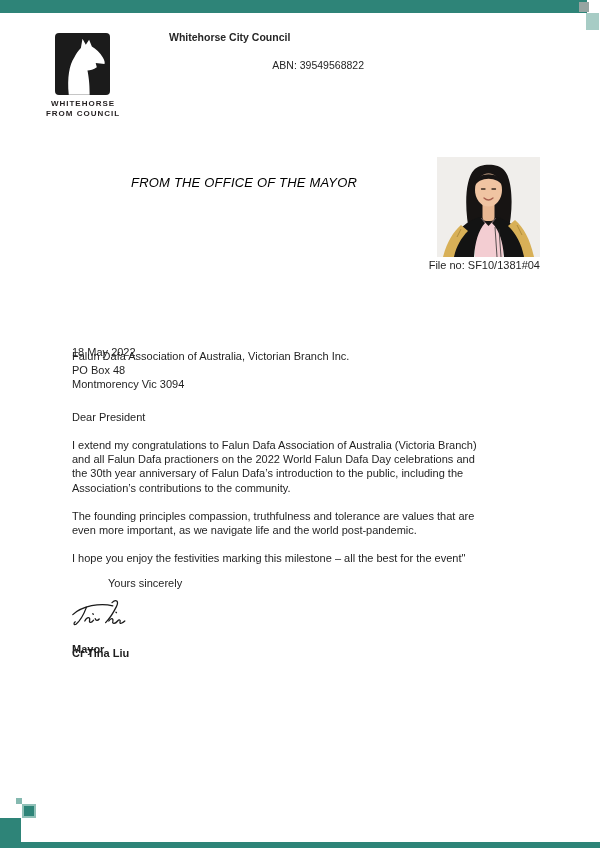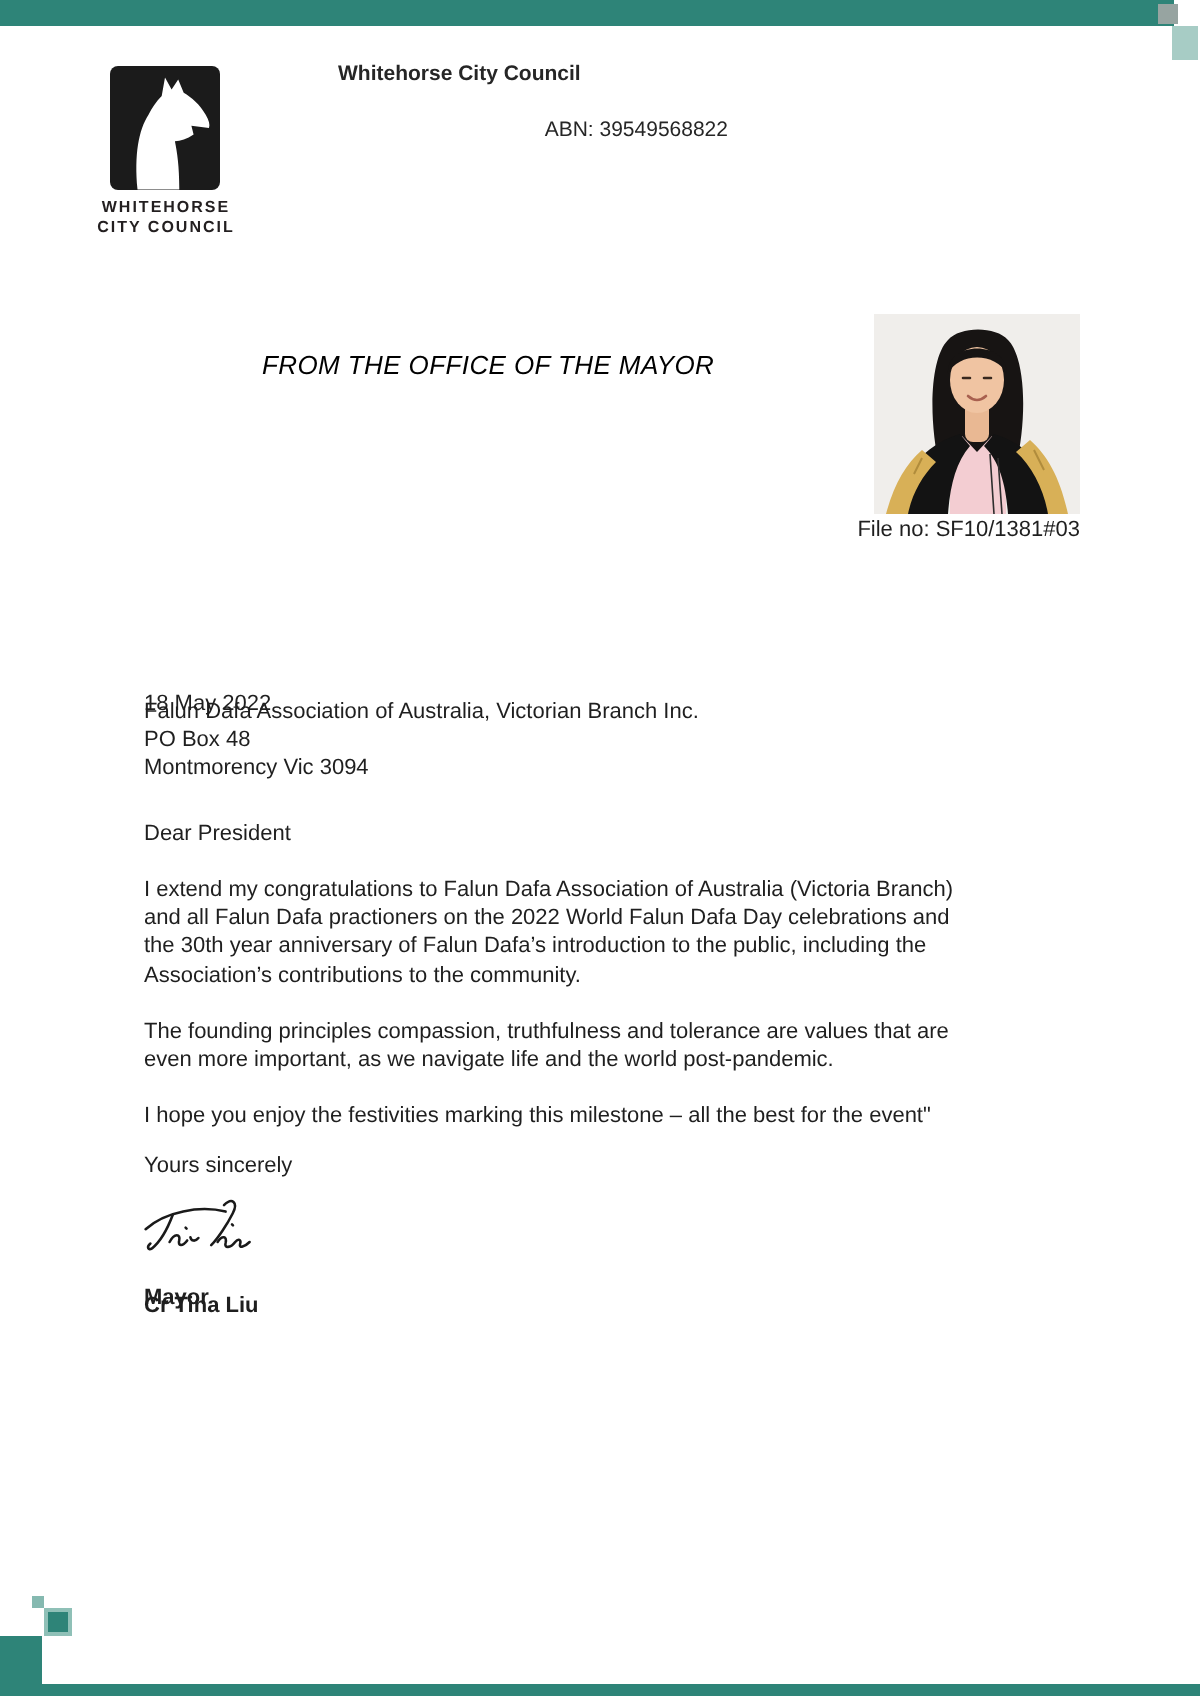--- a/index.html
+++ b/index.html
@@ -31,21 +31,21 @@
   .photo{position:absolute;left:437px;top:157px;width:103px;height:100px;}
   .photo svg{display:block;width:100%;height:100%;}
   .file-no{position:absolute;left:340px;top:259px;width:200px;text-align:right;font-size:11px;}
   .blk{position:absolute;left:72px;width:480px;font-size:11px;line-height:14.2px;}
   .date{top:309px;margin-top:36px;}
   .recipient{top:349px;}
   .salutation{top:410px;}
   .p1{top:438px;}
   .p2{top:509px;}
   .p3{top:551px;}
-  .closing{top:576px;}
+  .closing{top:576px;margin-left:36px;}
   .signature{position:absolute;left:68px;top:597px;width:80px;height:40px;}
   .signature svg{display:block;width:100%;height:100%;}
   .signer{top:646px;font-weight:bold;}
   .signer-title{top:642px;font-weight:bold;}
 </style>
 </head>
 <body>
 
 <div class="page">
 
@@ -60,21 +60,21 @@
   <div class="logo-box">
     <span>
       <svg viewBox="0 0 100 112" xmlns="http://www.w3.org/2000/svg">
         <path fill="#ffffff" d="M25 112 C22 80 26 58 35 44 C38 38 42 32 47 27 L50 10 L56 21 L62 12 L67 24
           C74 28 82 35 87 44 C90 49 91 53 90 56 L74 54 L76 62 C70 66 64 68 59 68
           C61 78 63 90 63 112 Z"></path>
       </svg>
     </span>
   </div>
   <div class="logo-caption pre">WHITEHORSE
-CITY COUNCIL</div>
+FROM COUNCIL</div>
 
   <div class="hdr-col hdr-address">
     <div class="hdr-org">Whitehorse City Council</div>
     <div class="hdr-abn">ABN: 39549568822</div>
   </div>
 
   <div class="heading">FROM THE OFFICE OF THE MAYOR</div>
 
   <div class="photo">
     <svg viewBox="0 0 103 100" xmlns="http://www.w3.org/2000/svg">
@@ -96,21 +96,21 @@
       <path fill="#131313" d="M8 100 C14 76 29 64 43 60 L48 66 C41 74 38 86 37 100 Z"></path>
       <path fill="#131313" d="M95 100 C89 76 74 64 60 60 L55 66 C63 74 66 86 67 100 Z"></path>
 
       <path fill="#d8b057" d="M6 100 C10 85 16 75 24 68 L31 74 C24 81 19 90 17 100 Z"></path>
       <path fill="#d8b057" d="M97 100 C93 82 87 71 78 63 L71 69 C79 76 85 88 87 100 Z"></path>
       <path d="M24 72 L20 80 M80 68 L85 78" stroke="#b08c3c" stroke-width="1" fill="none"></path>
 
       <path d="M58 70 L60 100 M62 72 L64 100" stroke="#2e2e2e" stroke-width="0.8" fill="none"></path>
     </svg>
   </div>
-  <div class="file-no">File no: SF10/1381#03</div>
+  <div class="file-no">File no: SF10/1381#04</div>
 
   <div class="blk date">18 May 2022</div>
   <div class="blk recipient pre">Falun Dafa Association of Australia, Victorian Branch Inc.
 PO Box 48
 Montmorency Vic 3094</div>
   <div class="blk salutation">Dear President</div>
   <div class="blk p1 pre">I extend my congratulations to Falun Dafa Association of Australia (Victoria Branch)
 and all Falun Dafa practioners on the 2022 World Falun Dafa Day celebrations and
 the 30th year anniversary of Falun Dafa’s introduction to the public, including the
 Association’s contributions to the community.</div>

